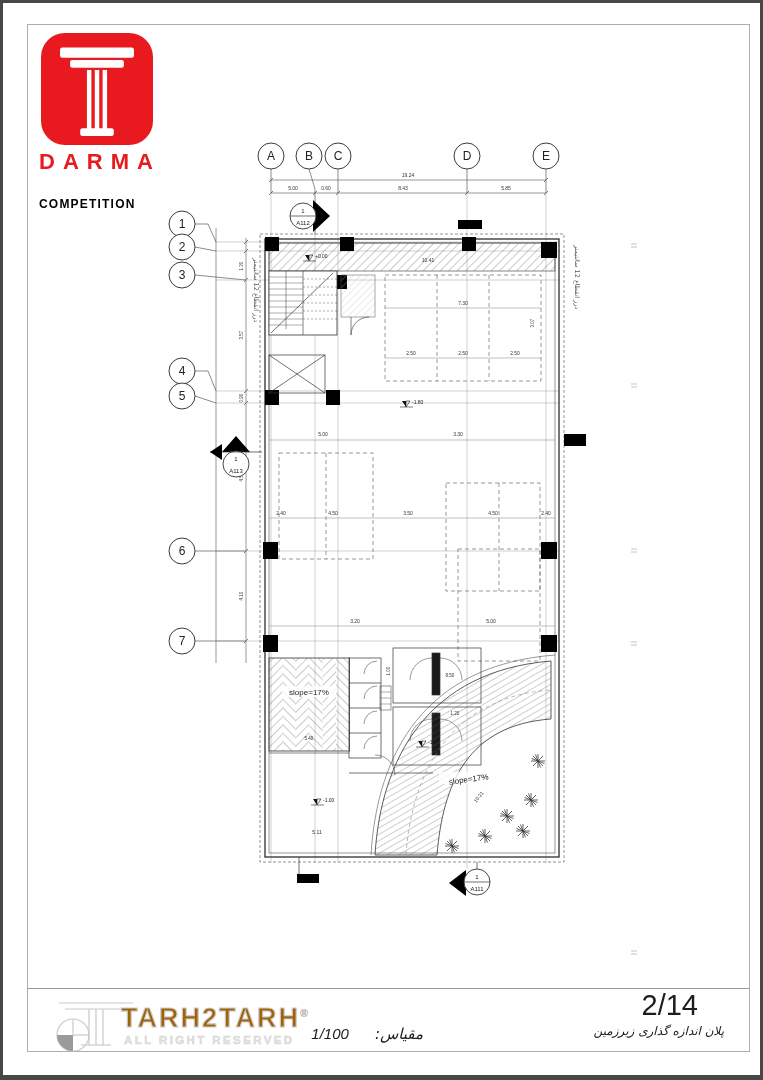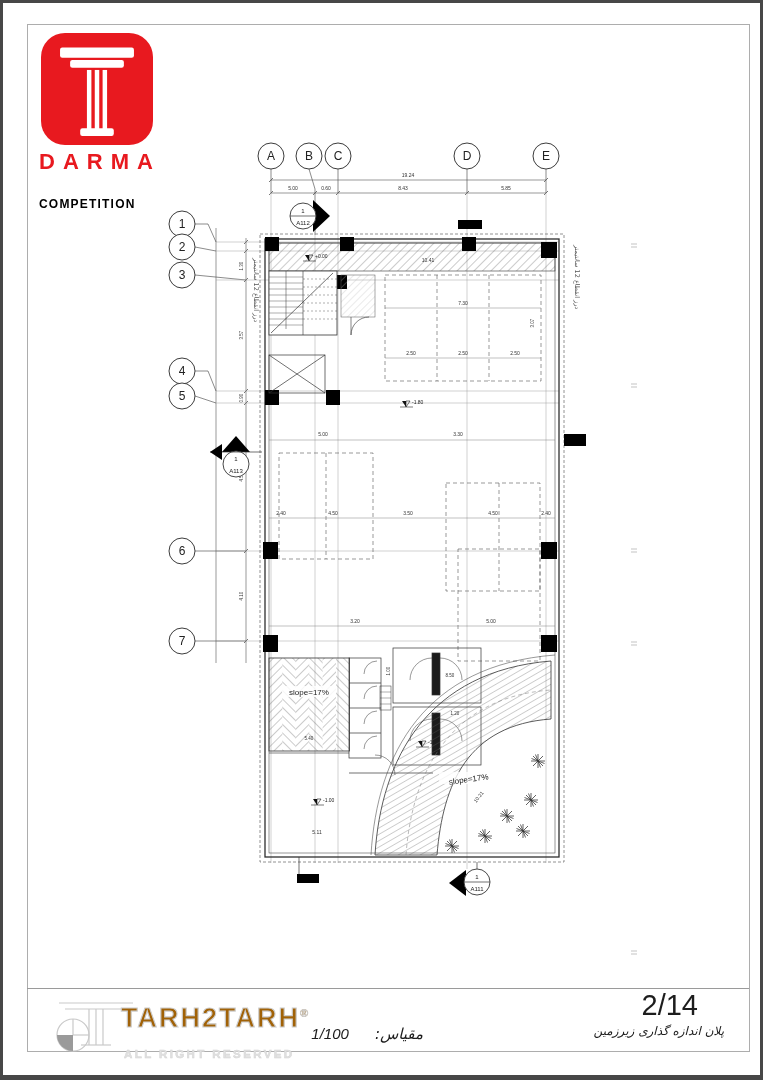--- a/index.html
+++ b/index.html
@@ -13,21 +13,21 @@
   .logo-box{position:absolute;left:38px;top:30px;width:112px;height:112px;background:#e8191f;border-radius:24px;}
   .brand{position:absolute;left:36px;top:146px;font-size:22px;font-weight:bold;letter-spacing:8px;color:#e8191f;}
   .subtitle{position:absolute;left:36px;top:172px;font-size:12px;font-weight:bold;letter-spacing:1.2px;color:#000000;margin-top:22px;}
 
   
   .tarh-logo{position:absolute;left:48px;top:992px;}
   .company{position:absolute;left:118px;top:1000px;font-size:27px;font-weight:bold;letter-spacing:2px;
     color:#a16207;-webkit-text-stroke:1.1px #cdcdcd;}
   .company sup{font-size:11px;-webkit-text-stroke:0.6px #cdcdcd;}
   .rights{position:absolute;left:121px;top:1031px;font-size:11.5px;font-weight:bold;letter-spacing:2.4px;
-    color:#e0e0e0;margin-top:14px;-webkit-text-stroke:0.5px #d6d6d6;}
+    color:#e0e0e0;-webkit-text-stroke:0.5px #d6d6d6;}
   .fa{font-family:"DejaVu Sans",sans-serif;font-style:italic;}
   .scale-row{position:absolute;left:228px;top:1022px;width:192px;direction:rtl;text-align:right;font-size:15px;color:#1d1d1d;}
   .scale-row .val{margin-left:0;margin-right:26px;font-family:"Liberation Sans",sans-serif;direction:ltr;unicode-bidi:embed;}
   .sheet-number{position:absolute;right:62px;top:986px;font-size:29px;color:#1d1d1d;}
   .sheet-title{position:absolute;right:36px;top:1021px;font-size:12px;color:#1d1d1d;direction:rtl;}
 
   svg{position:absolute;left:0;top:0;}
   svg text{font-family:"Liberation Sans",sans-serif;fill:#333;}
   svg text.fa-t{font-family:"DejaVu Sans",sans-serif;fill:#555;}
   .dim{font-size:5px;text-anchor:middle;}

